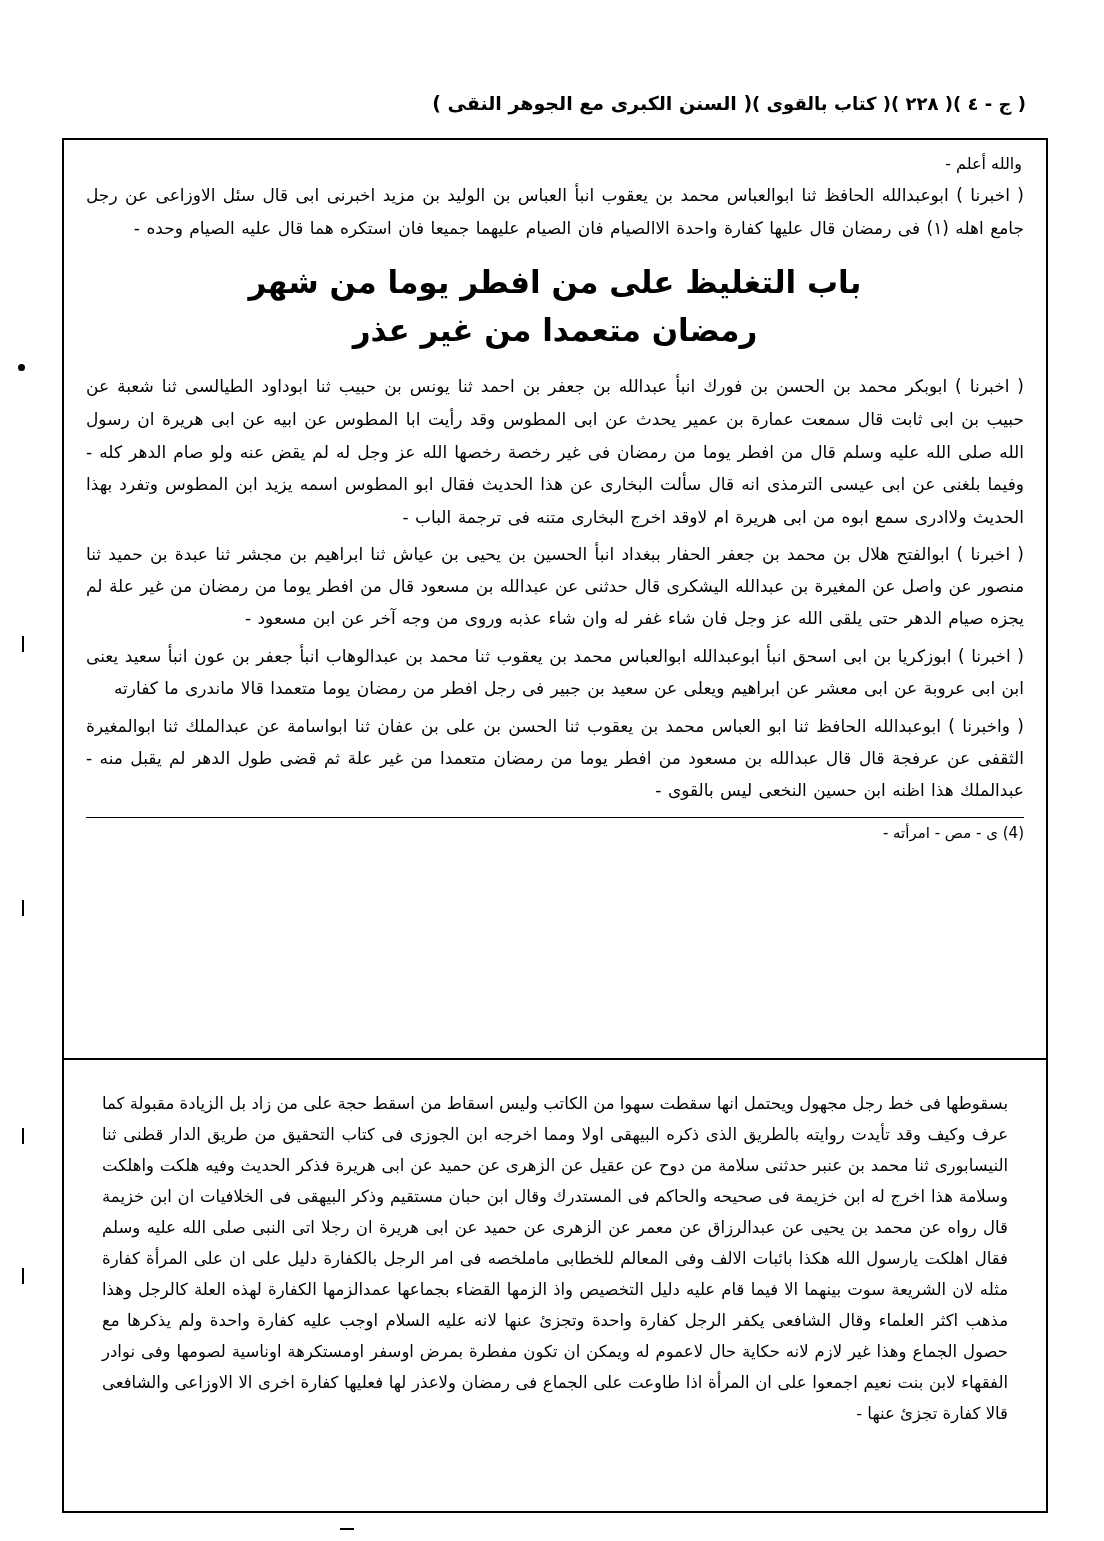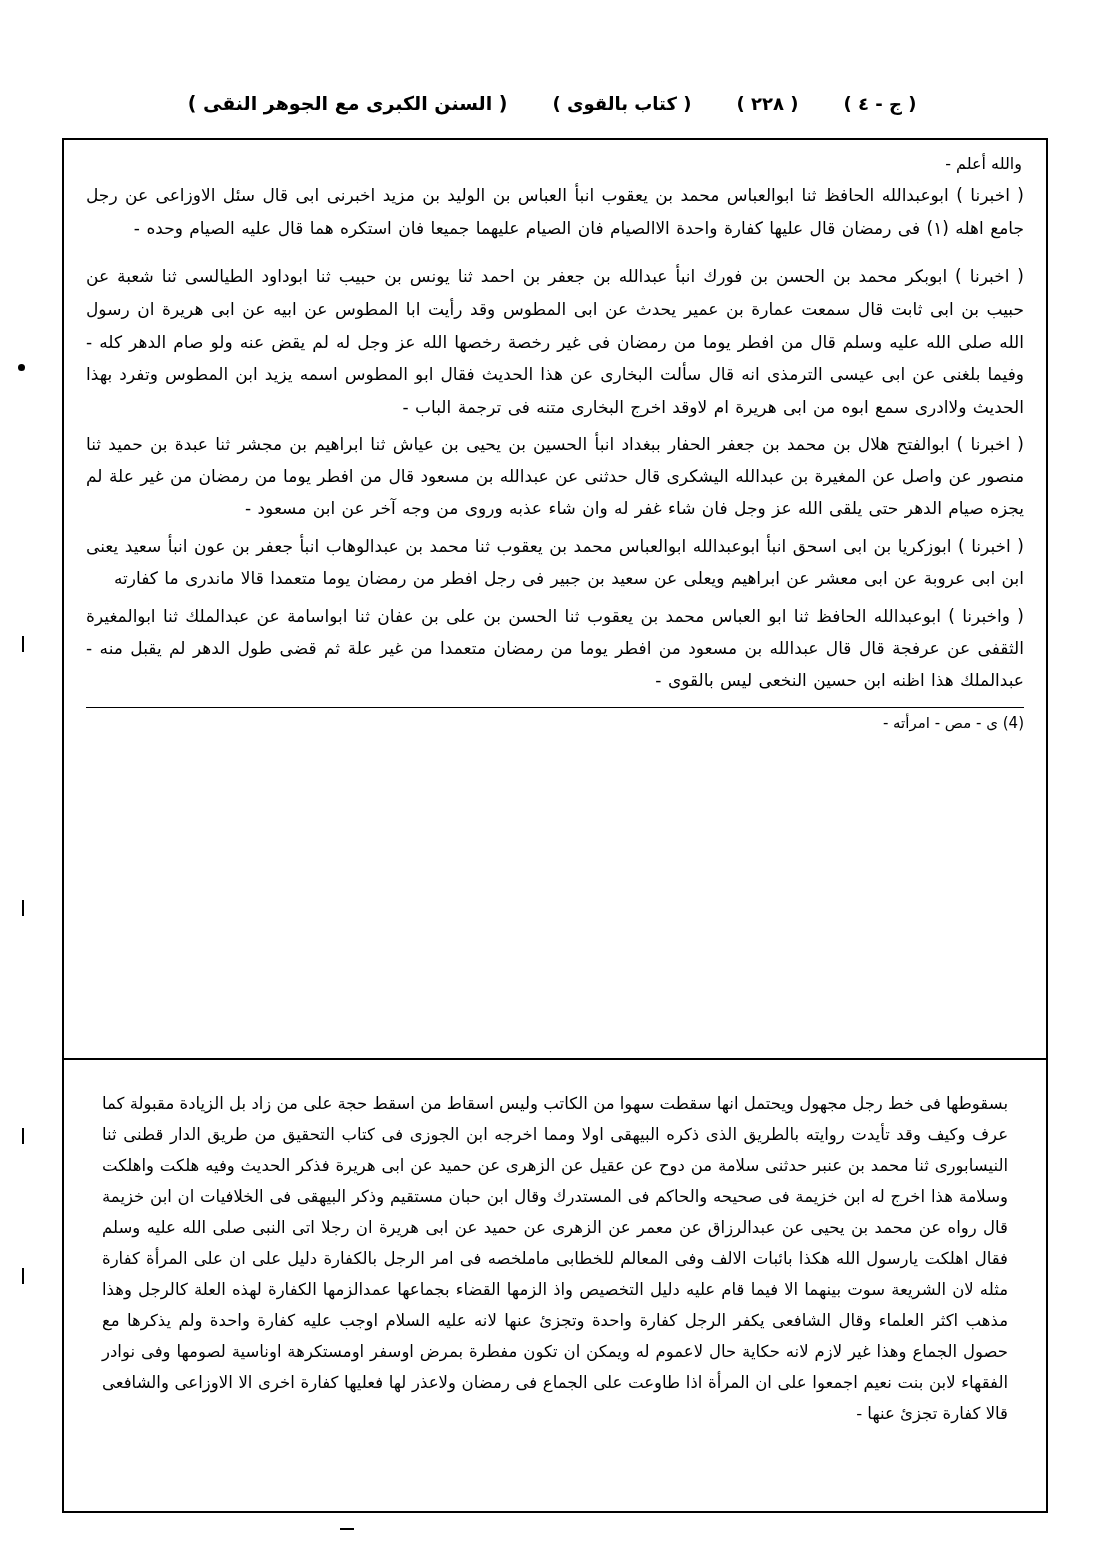--- a/index.html
+++ b/index.html
@@ -25,26 +25,25 @@
   
   .header {
     position: absolute;
     top: 86px;
     left: 78px;
     right: 78px;
     height: 34px;
     display: flex;
     flex-direction: row-reverse;
     align-items: center;
-    justify-content: center;
+    justify-content: flex-end;
     font-size: 19px;
     font-weight: bold;
     letter-spacing: 0px;
     white-space: nowrap;
-    gap: 45px;
   }
   .header .hdr-item {
     direction: rtl;
   }
   .header .hdr-book { font-size: 19px; }
   .header .hdr-kitab { font-size: 18px; }
   .header .hdr-page { font-size: 18px; }
   .header .hdr-juz  { font-size: 18px; }
 
   
@@ -153,20 +152,22 @@
   </div>
 
   <div class="frame">
     <div class="inner">
 
       <div class="line-top">والله أعلم -</div>
 
       <p class="body-text">( اخبرنا ) ابوعبدالله الحافظ ثنا ابوالعباس محمد بن يعقوب انبأ العباس بن الوليد بن مزيد اخبرنى ابى قال سئل الاوزاعى عن رجل جامع اهله (١) فى رمضان قال عليها كفارة واحدة الاالصيام فان الصيام عليهما جميعا فان استكره هما قال عليه الصيام وحده -</p>
 
       <div class="chapter">
+        <span class="l1">باب التغليظ على من افطر يوما من شهر</span>
+        <span class="l2">رمضان متعمدا من غير عذر</span>
       </div>
 
       <p class="body-text">( اخبرنا ) ابوبكر محمد بن الحسن بن فورك انبأ عبدالله بن جعفر بن احمد ثنا يونس بن حبيب ثنا ابوداود الطيالسى ثنا شعبة عن حبيب بن ابى ثابت قال سمعت عمارة بن عمير يحدث عن ابى المطوس وقد رأيت ابا المطوس عن ابيه عن ابى هريرة ان رسول الله صلى الله عليه وسلم قال من افطر يوما من رمضان فى غير رخصة رخصها الله عز وجل له لم يقض عنه ولو صام الدهر كله - وفيما بلغنى عن ابى عيسى الترمذى انه قال سألت البخارى عن هذا الحديث فقال ابو المطوس اسمه يزيد ابن المطوس وتفرد بهذا الحديث ولاادرى سمع ابوه من ابى هريرة ام لاوقد اخرج البخارى متنه فى ترجمة الباب -</p>
       <p class="body-text tight">( اخبرنا ) ابوالفتح هلال بن محمد بن جعفر الحفار ببغداد انبأ الحسين بن يحيى بن عياش ثنا ابراهيم بن مجشر ثنا عبدة بن حميد ثنا منصور عن واصل عن المغيرة بن عبدالله اليشكرى قال حدثنى عن عبدالله بن مسعود قال من افطر يوما من رمضان من غير علة لم يجزه صيام الدهر حتى يلقى الله عز وجل فان شاء غفر له وان شاء عذبه وروى من وجه آخر عن ابن مسعود -</p>
       <p class="body-text tight">( اخبرنا ) ابوزكريا بن ابى اسحق انبأ ابوعبدالله ابوالعباس محمد بن يعقوب ثنا محمد بن عبدالوهاب انبأ جعفر بن عون انبأ سعيد يعنى ابن ابى عروبة عن ابى معشر عن ابراهيم ويعلى عن سعيد بن جبير فى رجل افطر من رمضان يوما متعمدا قالا ماندرى ما كفارته</p>
       <p class="body-text tight">( واخبرنا ) ابوعبدالله الحافظ ثنا ابو العباس محمد بن يعقوب ثنا الحسن بن على بن عفان ثنا ابواسامة عن عبدالملك ثنا ابوالمغيرة الثقفى عن عرفجة قال قال عبدالله بن مسعود من افطر يوما من رمضان متعمدا من غير علة ثم قضى طول الدهر لم يقبل منه - عبدالملك هذا اظنه ابن حسين النخعى ليس بالقوى -</p>
 
       <hr class="fn-rule">
       <div class="footnote">(4) ى - مص - امرأته -</div>
     </div>

